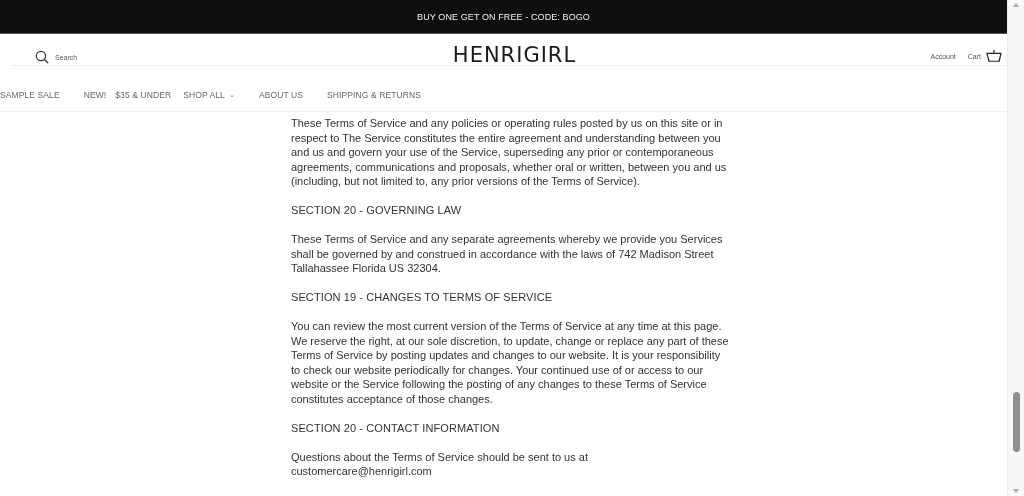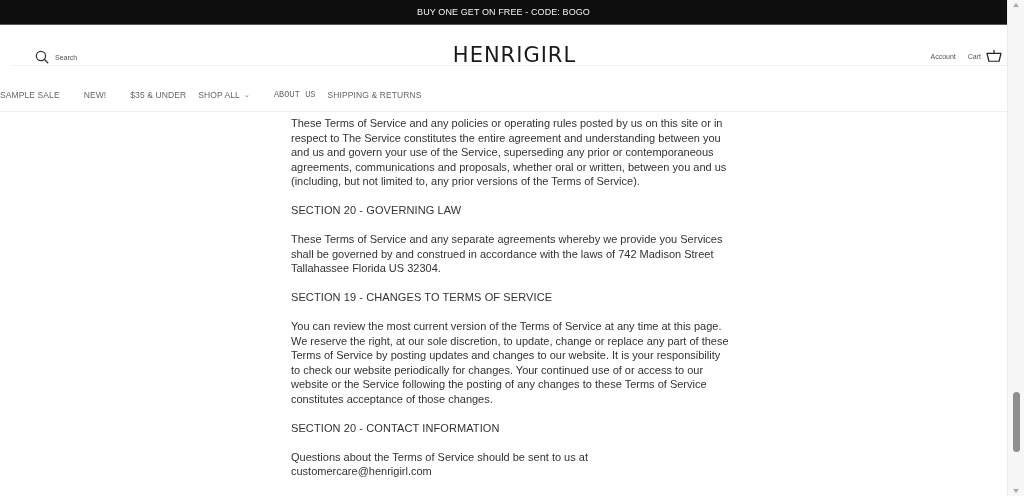--- a/index.html
+++ b/index.html
@@ -1,21 +1,21 @@
 <!DOCTYPE html>
 <html><head>
   <meta charset="utf-8">
   <style>
     * { box-sizing: border-box; margin: 0; padding: 0; }
     html, body { width: 1024px; height: 496px; overflow: hidden; background: #ffffff; }
     body { font-family: "Liberation Sans", sans-serif; color: #222; position: relative; }
 
     .page { position: absolute; left: 0; top: 0; width: 1007px; height: 496px; background: #fff; overflow: hidden; }
 
-    .announcement { position: absolute; left: 0; top: 0; width: 1007px; height: 25px; background: #0e0e0e; color: #f2f2f2;
+    .announcement { position: absolute; left: 0; top: 0; width: 1007px; height: 34px; background: #0e0e0e; color: #f2f2f2;
       font-size: 9px; letter-spacing: 0.1px; display: flex; align-items: center; justify-content: center; border-bottom: 1px solid #555; }
 
     .header { position: absolute; left: 0; top: 34px; width: 1007px; height: 32px; border-bottom: 1px solid #f0f0f0; margin-left: 11px; }
     .search { position: absolute; left: 24px; top: 16px; display: flex; align-items: center; gap: 6px; cursor: pointer; }
     .search svg { width: 14px; height: 14px; }
     .search span { font-size: 7px; color: #555; }
     .logo { position: absolute; left: 0; right: 0; top: 9px; text-align: center; font-size: 21px; letter-spacing: 1px; color: #1a1a1a; font-family: "DejaVu Sans", sans-serif; font-weight: normal; }
     .header-right { position: absolute; right: 16px; top: 15px; display: flex; align-items: center; gap: 12px; }
     .header-right .link { font-size: 7px; color: #555; cursor: pointer; }
     .cart { display: flex; align-items: center; gap: 5px; cursor: pointer; }
@@ -68,31 +68,31 @@
         </svg>
       </div>
     </div>
   </div>
 
   <div class="nav">
     <div class="nav-inner">
       <span class="nav-item" style="margin-right:24px;">
           <span>SAMPLE SALE</span>
         </span>
-      <span class="nav-item" style="margin-right:24px;">
+      <span class="nav-item" style="margin-right:9px;">
           <span>NEW!</span>
         </span>
       <span class="nav-item" style="margin-right:12px;">
           <span>$35 &amp; UNDER</span>
         </span>
       <span class="nav-item" style="margin-right:24px;">
           <span>SHOP ALL</span>
           <span class="chev">⌄</span>
         </span>
-      <span class="nav-item" style="margin-right:12px;font-family:Liberation Mono, monospace;">
+      <span class="nav-item" style="margin-right:24px;">
           <span>ABOUT US</span>
         </span>
       <span class="nav-item">
           <span>SHIPPING &amp; RETURNS</span>
         </span>
     </div>
   </div>
 
   <div class="content">
     <p>These Terms of Service and any policies or operating rules posted by us on this site or in respect to The Service constitutes the entire agreement and understanding between you and us and govern your use of the Service, superseding any prior or contemporaneous agreements, communications and proposals, whether oral or written, between you and us (including, but not limited to, any prior versions of the Terms of Service).</p>

